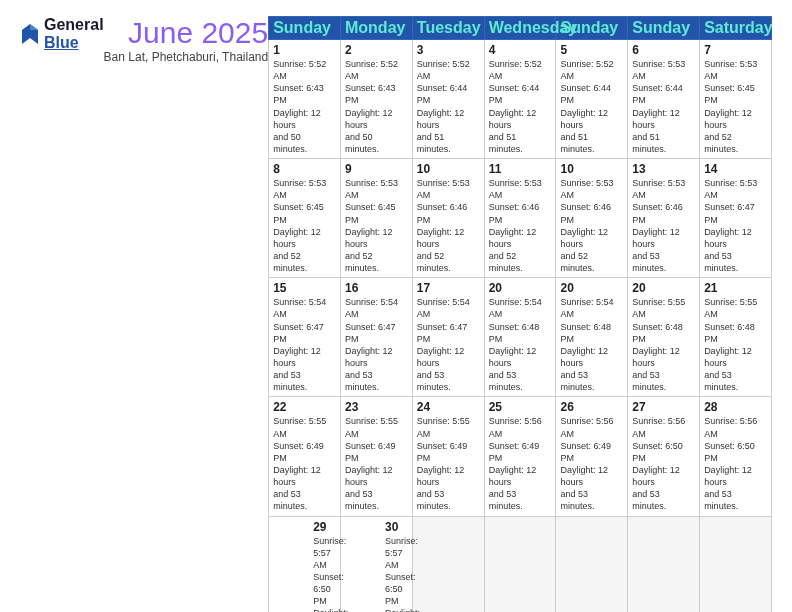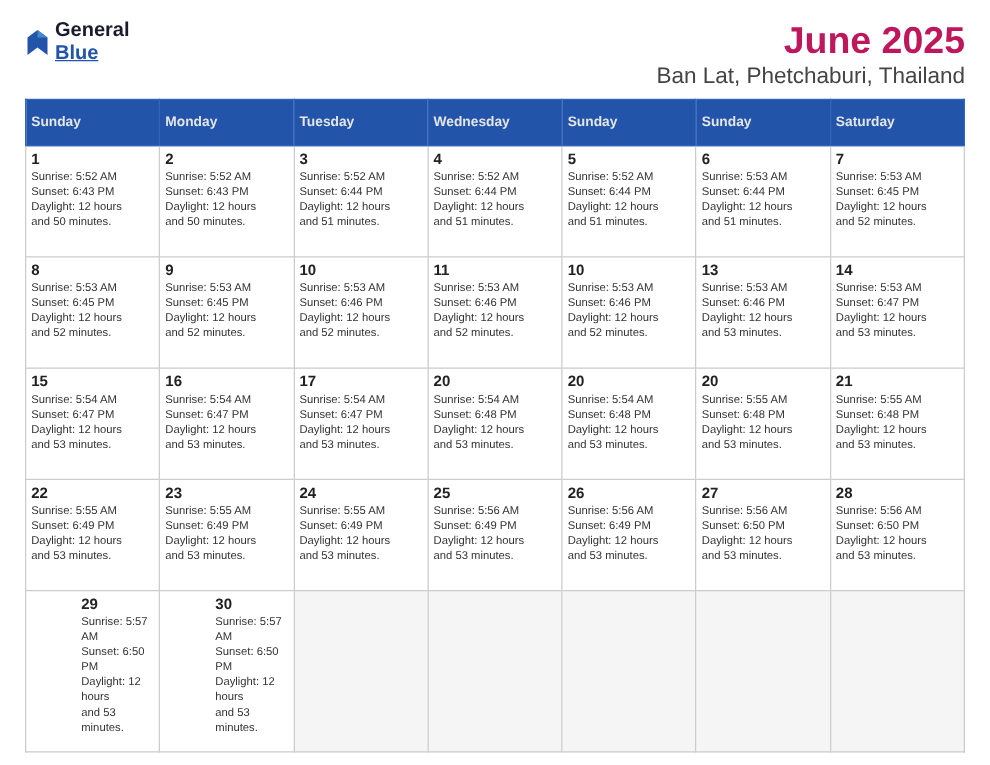--- a/index.html
+++ b/index.html
@@ -9,21 +9,21 @@
       width: 792px;
       height: 612px;
       overflow: hidden;
     }
     .page {
       width: 792px;
       height: 612px;
       background: #fff;
       padding: 16px 20px 10px 20px;
       display: flex;
-      flex-direction: column;
+      flex-direction: row;
     }
     .header {
       display: flex;
       justify-content: space-between;
       align-items: flex-start;
       margin-bottom: 8px;
     }
     .logo {
       display: flex;
       align-items: center;
@@ -47,40 +47,40 @@
     .logo-icon {
       width: 20px;
       height: 24px;
       margin-right: 4px;
     }
     .title-block {
       text-align: right;
     }
     .month-title {
       font-size: 30px;
-      font-weight: bold;
-      color: #be185d;
+      font-weight: normal;
+      color: #8b5cf6;
     }
     .location {
-      font-size: 18px;
+      font-size: 12px;
       color: #444;
     }
     .calendar {
       flex: 1;
       border: 1px solid #ccc;
       border-collapse: collapse;
       width: 100%;
       table-layout: fixed;
     }
     .calendar th {
       background: #2255aa;
-      color: #e5e5e5;
-      font-size: 11px;
-      font-weight: bold;
-      padding: 12px 4px;
+      color: #5eead4;
+      font-size: 16px;
+      font-weight: bold;
+      padding: 2px 4px;
       text-align: left;
       border: 1px solid #3366bb;
     }
     .calendar td {
       border: 1px solid #ccc;
       vertical-align: top;
       padding: 3px 4px;
       font-size: 9.5px;
       color: #333;
       height: 82px;

